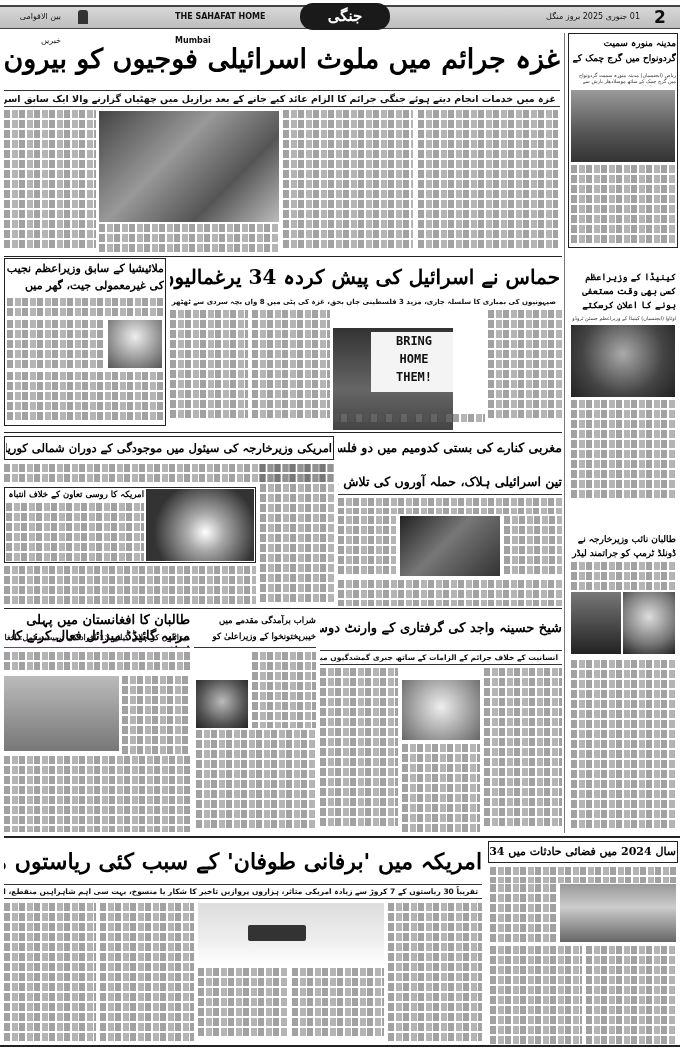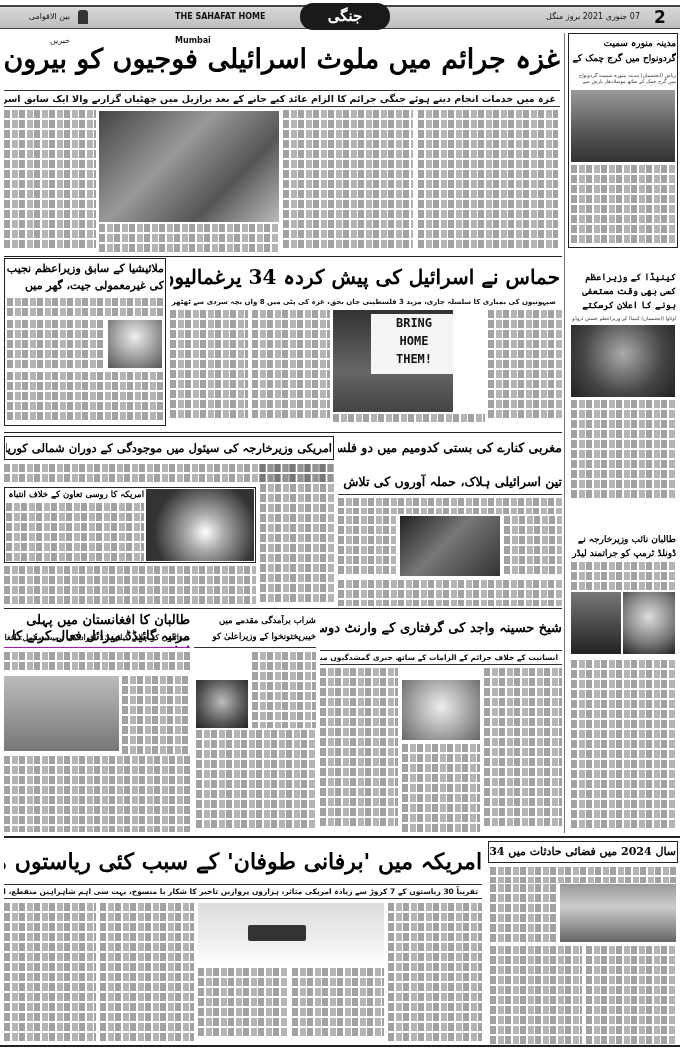--- a/index.html
+++ b/index.html
@@ -19,24 +19,24 @@
   .rule { background: #222; }
   .vrule { background: #777; width: 1px; }
   .caption { font-size: 5px; color: #333; }
   .sign { background: #f4f4f4; color: #111; font-family: "DejaVu Sans Mono", monospace; font-weight: bold; text-align: center; }
 </style>
 </head>
 <body>
 
 <div class="abs topbar"></div>
 <div class="abs page-num" style="left:654px;top:5px;">2</div>
-<div class="abs tb-text rtl" style="left:520px;width:120px;">07 جنوری 2021 بروز منگل</div>
+<div class="abs tb-text rtl" style="left:520px;width:120px;">01 جنوری 2025 بروز منگل</div>
 <div class="abs masthead">جنگی</div>
 <div class="abs tb-text" style="left:175px;width:120px;font-weight:bold;">THE SAHAFAT HOME Mumbai</div>
-<div class="abs tb-text rtl" style="left:10px;width:60px;">بین الاقوامی خبریں</div>
+<div class="abs tb-text rtl" style="left:1px;width:60px;">بین الاقوامی خبریں</div>
 <div class="abs" style="left:78px;top:10px;width:10px;height:14px;background:#333;border-radius:3px 3px 0 0;"></div>
 
 <div class="abs hl rtl" style="left:4px;top:34px;width:556px;font-size:27px;line-height:50px;">غزہ جرائم میں ملوث اسرائیلی فوجیوں کو بیرون ملک گرفتاریوں کے خوف نے گھیرلیا</div>
 <div class="abs sub rtl" style="left:4px;top:90px;width:556px;font-size:9.5px;">غزہ میں خدمات انجام دیتے ہوئے جنگی جرائم کا الزام عائد کیے جانے کے بعد برازیل میں چھٹیاں گزارنے والا ایک سابق اسرائیلی فوجی اچانک ملک سے فرار</div>
 
 <div class="abs col" style="left:4px;top:110px;width:92px;height:140px;">
     <div class="ln"></div>
     <div class="ln"></div>
     <div class="ln"></div>
     <div class="ln"></div>
@@ -147,21 +147,21 @@
     <div class="ln"></div>
     <div class="ln"></div>
     <div class="ln"></div>
   </div>
 
 <div class="abs vrule" style="left:564px;top:33px;height:800px;"></div>
 
 <div class="abs rule" style="left:4px;top:256px;width:558px;height:1px;"></div>
 <div class="abs hl rtl" style="left:170px;top:260px;width:390px;font-size:20px;line-height:34px;">حماس نے اسرائیل کی پیش کردہ 34 یرغمالیوں کی فہرست کو منظوری دے دی</div>
 <div class="abs sub rtl" style="left:170px;top:296px;width:390px;font-size:7px;border:none;">صیہونیوں کی بمباری کا سلسلہ جاری، مزید 3 فلسطینی جاں بحق، غزہ کی پٹی میں 8 واں بچہ سردی سے ٹھٹھر کر جاں بحق</div>
-<div class="abs photo" style="left:333px;top:310px;width:120px;height:102px;background:linear-gradient(#333,#666 60%,#444);">
+<div class="abs photo" style="left:333px;top:328px;width:120px;height:102px;background:linear-gradient(#333,#666 60%,#444);">
   <div class="sign abs" style="left:38px;top:4px;width:86px;height:60px;font-size:12px;line-height:18px;">
     <div>BRING</div>
     <div>HOME</div>
     <div>THEM!</div>
   </div>
 </div>
 <div class="abs col" style="left:488px;top:310px;width:74px;height:110px;">
     <div class="ln"></div>
     <div class="ln"></div>
     <div class="ln"></div>

